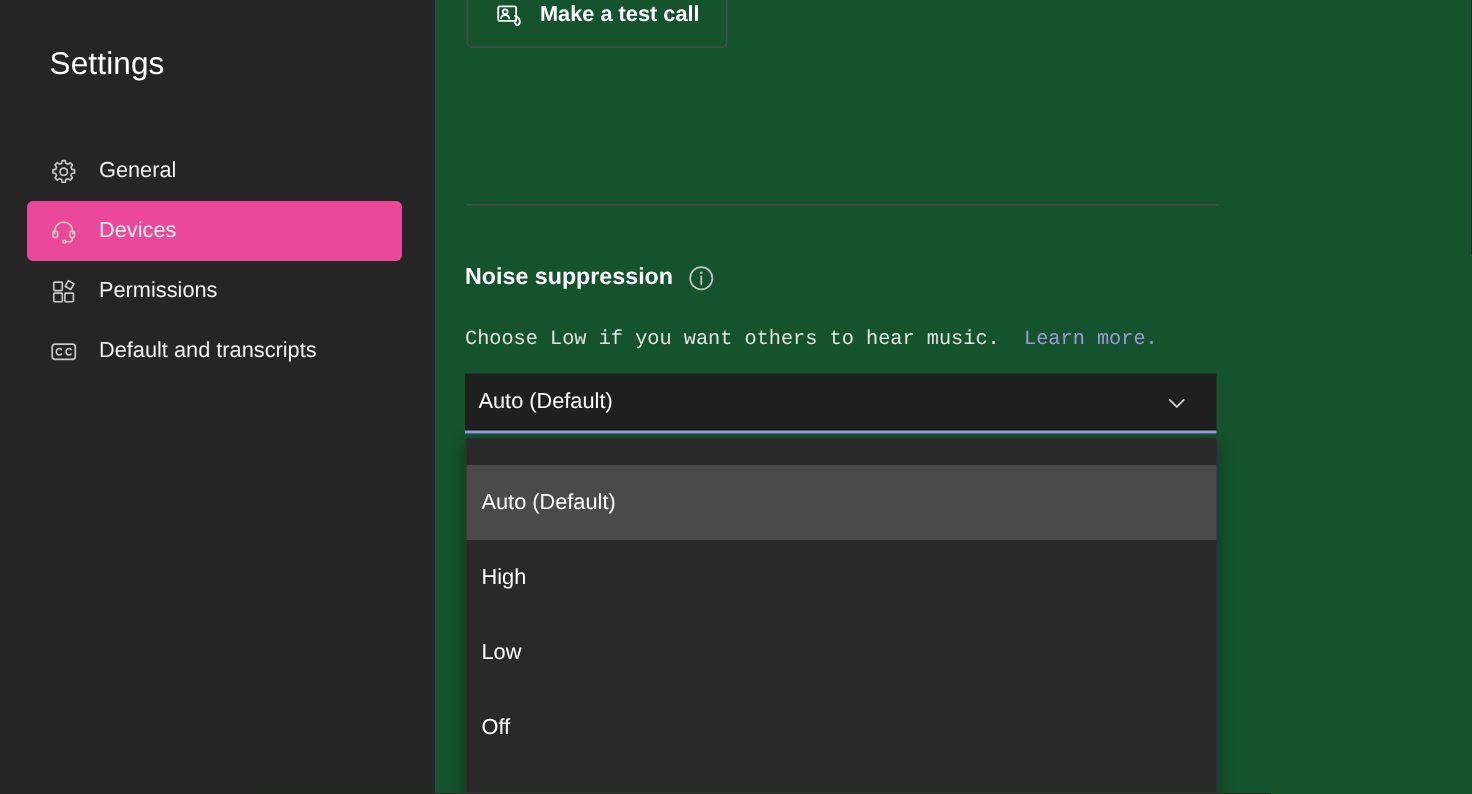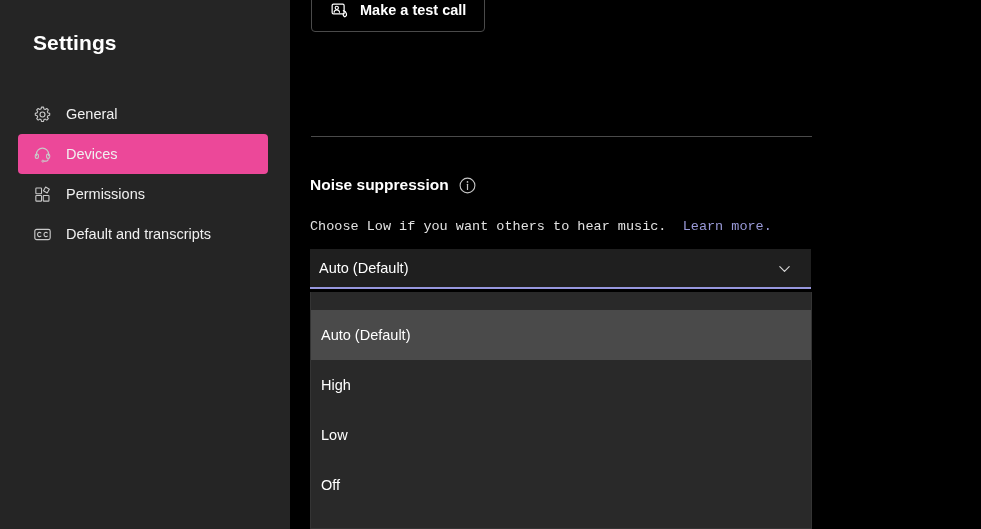--- a/index.html
+++ b/index.html
@@ -28,21 +28,21 @@
     top: 0;
     width: 290px;
     height: 529px;
     background: #252525;
   }
   .settings-title {
     position: absolute;
     left: 33px;
     top: 31px;
     font-size: 21px;
-    font-weight: bold;
+    font-weight: normal;
     letter-spacing: 0.1px;
     color: #ffffff;
   }
   .nav {
     position: absolute;
     left: 18px;
     top: 94px;
     width: 250px;
   }
   .nav-item {
@@ -92,21 +92,21 @@
     padding: 0;
   }
 
   
   .main {
     position: absolute;
     left: 290px;
     top: 0;
     right: 0;
     height: 529px;
-    background: #000000;
+    background: #14532d;
     overflow: hidden;
   }
   .test-call-btn {
     position: absolute;
     left: 21px;
     top: -12px;
     height: 44px;
     box-sizing: border-box;
     display: flex;
     align-items: center;

